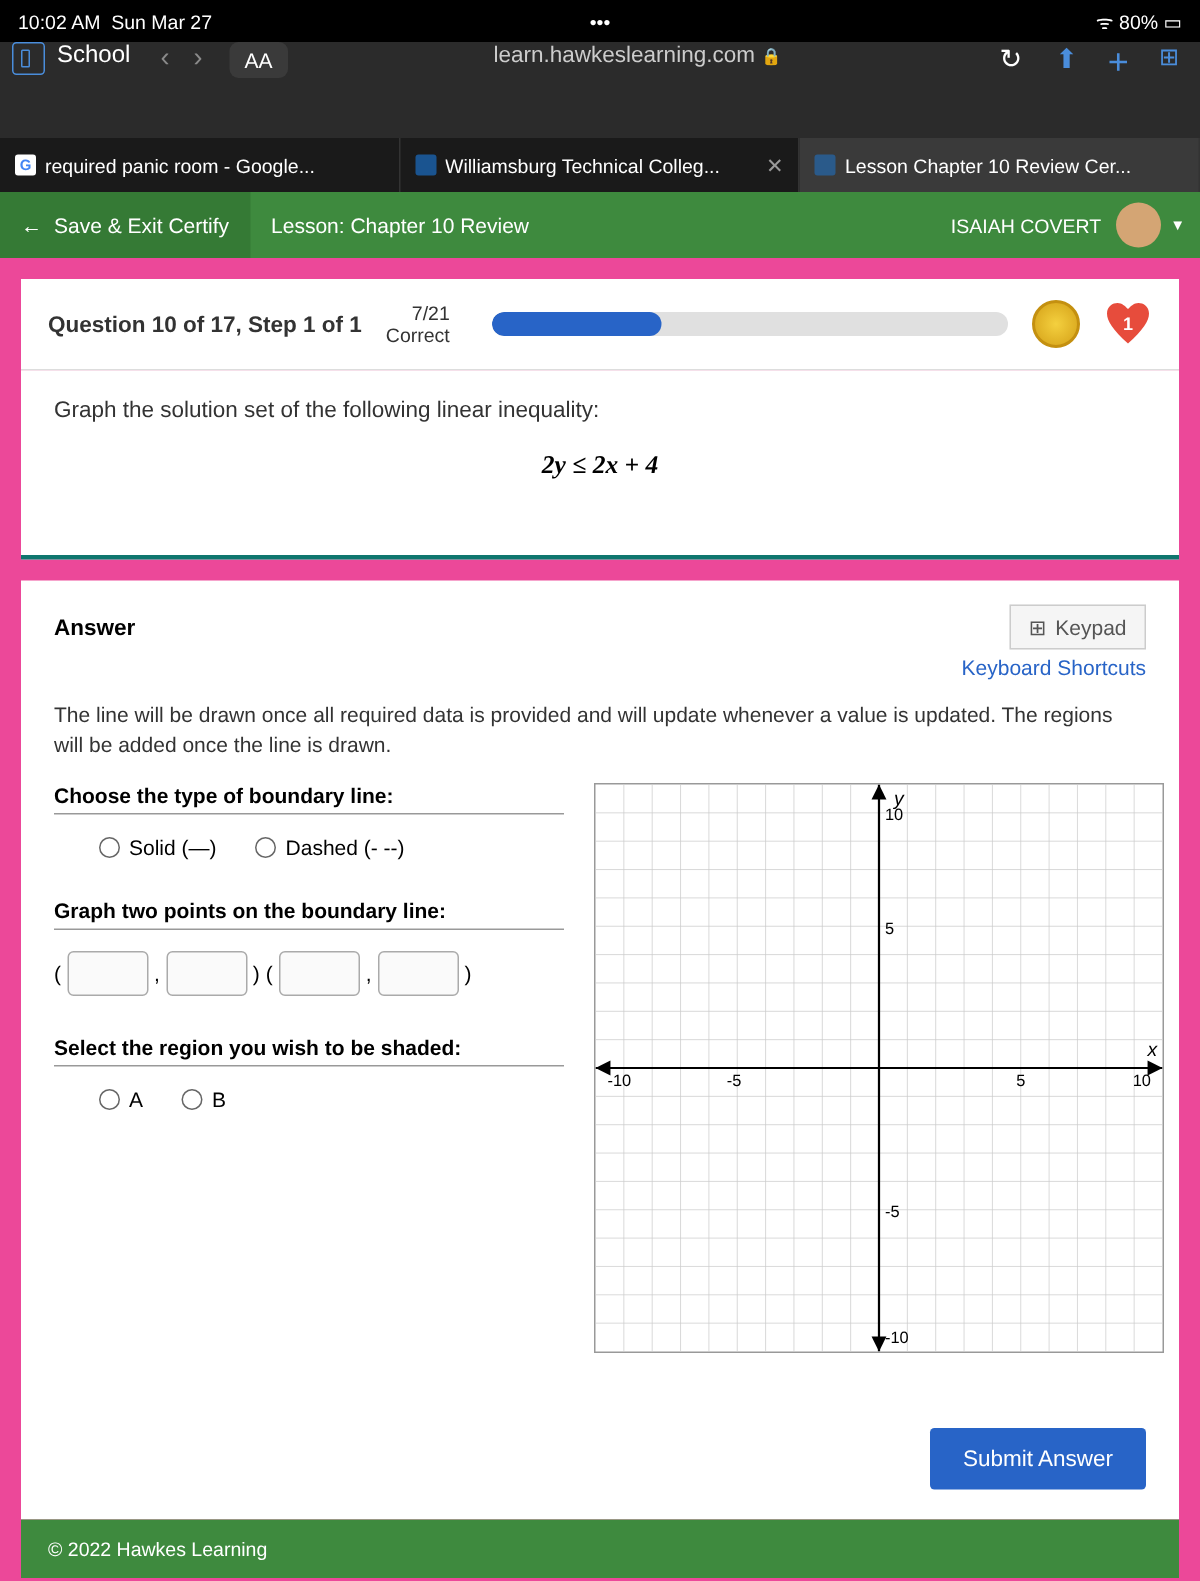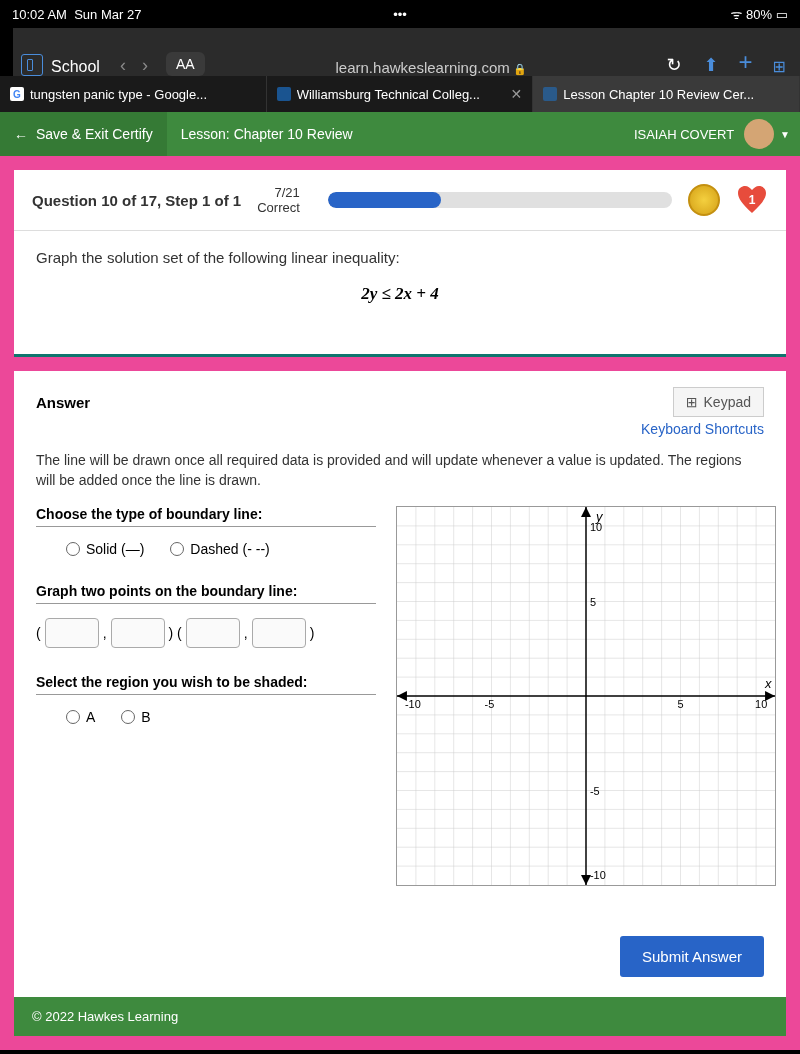--- a/index.html
+++ b/index.html
@@ -3,21 +3,21 @@
 <meta charset="utf-8">
 <style>
 * { box-sizing: border-box; margin: 0; padding: 0; }
 body { font-family: -apple-system, BlinkMacSystemFont, 'Segoe UI', sans-serif; background: #000; width: 800px; height: 1054px; overflow: hidden; }
 
 .status-bar { background: #000; color: #fff; height: 28px; display: flex; align-items: center; padding: 0 12px; font-size: 13px; gap: 28px; }
 .status-left { flex: 1; }
 .status-center { flex: 0; }
 .status-right { flex: 1; text-align: right; }
 
-.tab-row { background: #2b2b2b; height: 48px; display: flex; align-items: flex-end; padding: 0 8px; gap: 8px; margin-left: 13px; }
+.tab-row { background: #2b2b2b; height: 64px; display: flex; align-items: flex-start; padding: 0 8px; gap: 8px; }
 .tab-icon { width: 22px; height: 22px; border: 1.5px solid #4a8ddb; border-radius: 3px; display: flex; align-items: center; justify-content: center; }
 .tab-icon-inner { width: 6px; height: 12px; border: 1.5px solid #4a8ddb; border-radius: 1px; margin-left: -4px; }
 .tab-label { color: #fff; font-size: 16px; font-weight: 500; margin-right: 8px; }
 .nav-arrow { color: #8a8a8a; font-size: 18px; padding: 0 4px; }
 .aa-btn { background: #3a3a3a; color: #fff; padding: 4px 10px; border-radius: 6px; font-size: 14px; margin-left: 6px; }
 .url-bar { flex: 1; text-align: center; color: #ccc; font-size: 15px; }
 .url-bar .lock { margin-left: 4px; font-size: 11px; }
 .reload-icon { color: #fff; font-size: 18px; padding: 0 8px; }
 .share-icon { color: #4a8ddb; font-size: 18px; padding: 0 6px; }
 .plus-icon { color: #4a8ddb; font-size: 24px; padding: 0 6px; font-weight: 300; }
@@ -98,21 +98,21 @@
   <div class="url-bar"><span>learn.hawkeslearning.com</span><span class="lock">🔒</span></div>
   <span class="reload-icon">↻</span>
   <span class="share-icon">⬆</span>
   <span class="plus-icon">+</span>
   <span class="tabs-icon">⊞</span>
 </div>
 
 <div class="open-tabs">
   <div class="open-tab">
     <span class="tab-favicon" style="color:#4285f4;font-weight:bold;">G</span>
-    <span class="open-tab-text">tungsten panic type - Google...</span>
+    <span class="open-tab-text">required panic room - Google...</span>
   </div>
   <div class="open-tab">
     <span class="tab-favicon" style="background:#1a5490;"></span>
     <span class="open-tab-text">Williamsburg Technical Colleg...</span>
     <span class="tab-close">✕</span>
   </div>
   <div class="open-tab active">
     <span class="tab-favicon" style="background:#2a5a8a;"></span>
     <span class="open-tab-text">Lesson Chapter 10 Review Cer...</span>
   </div>

